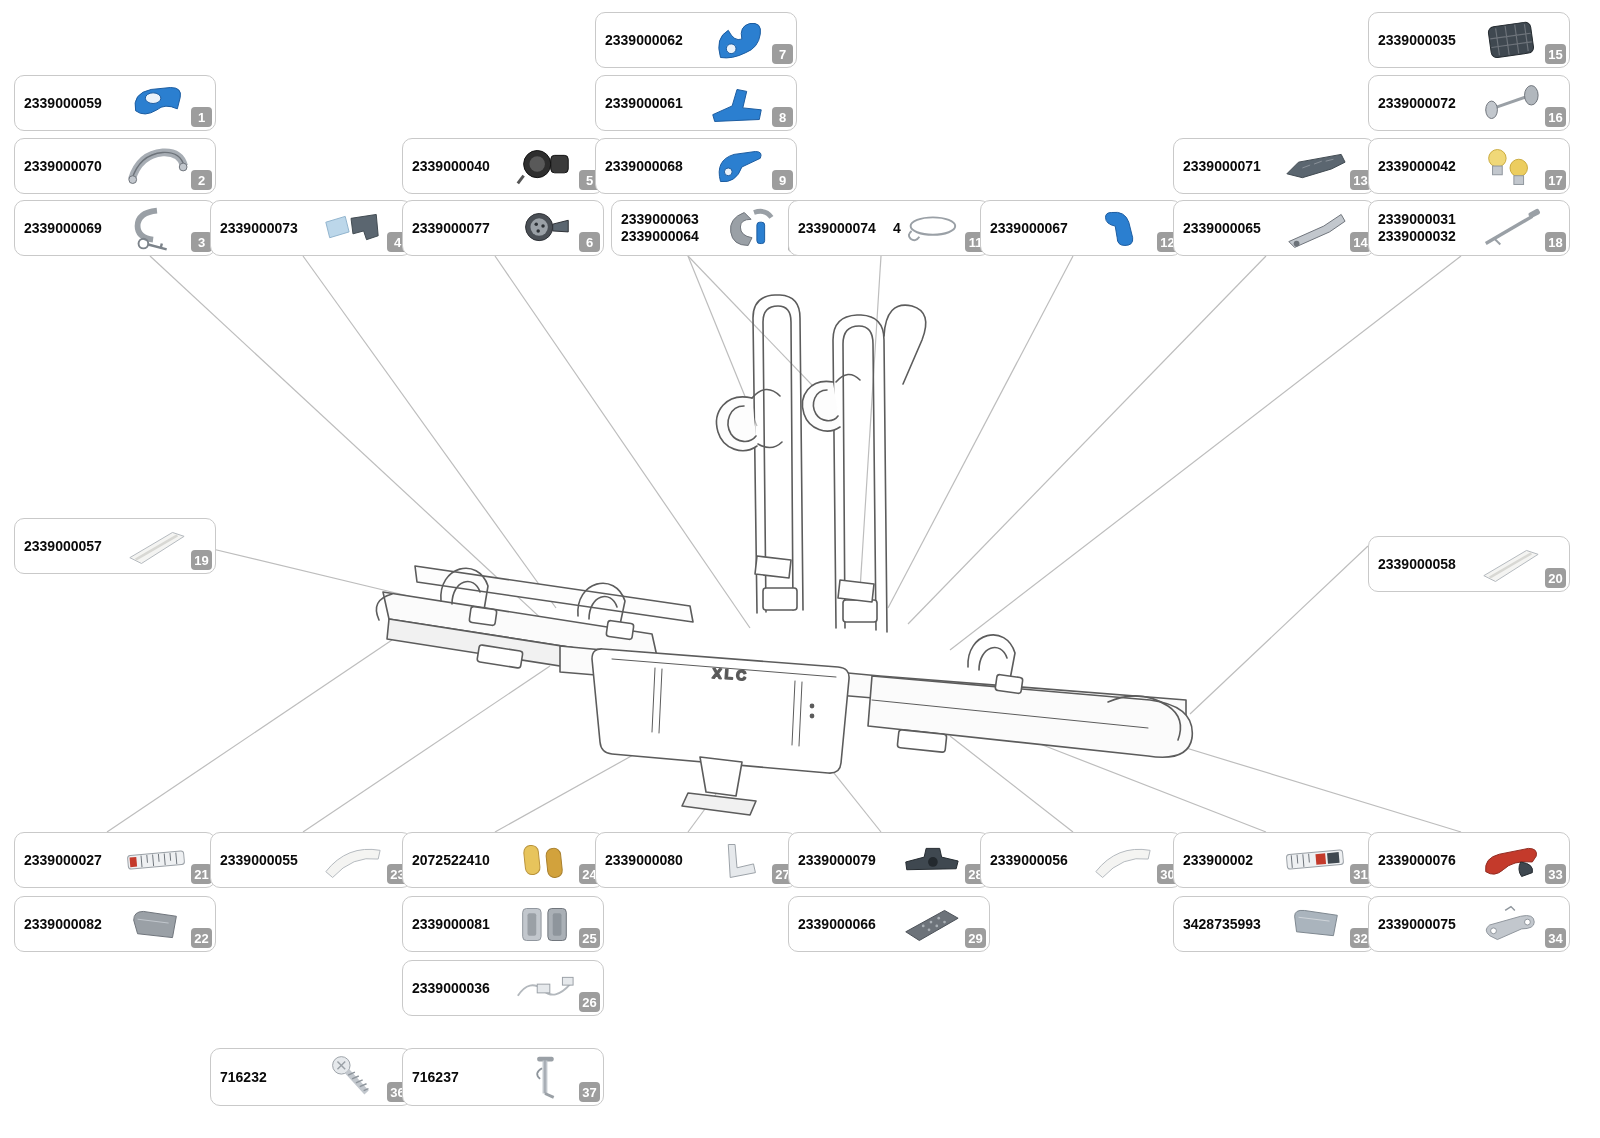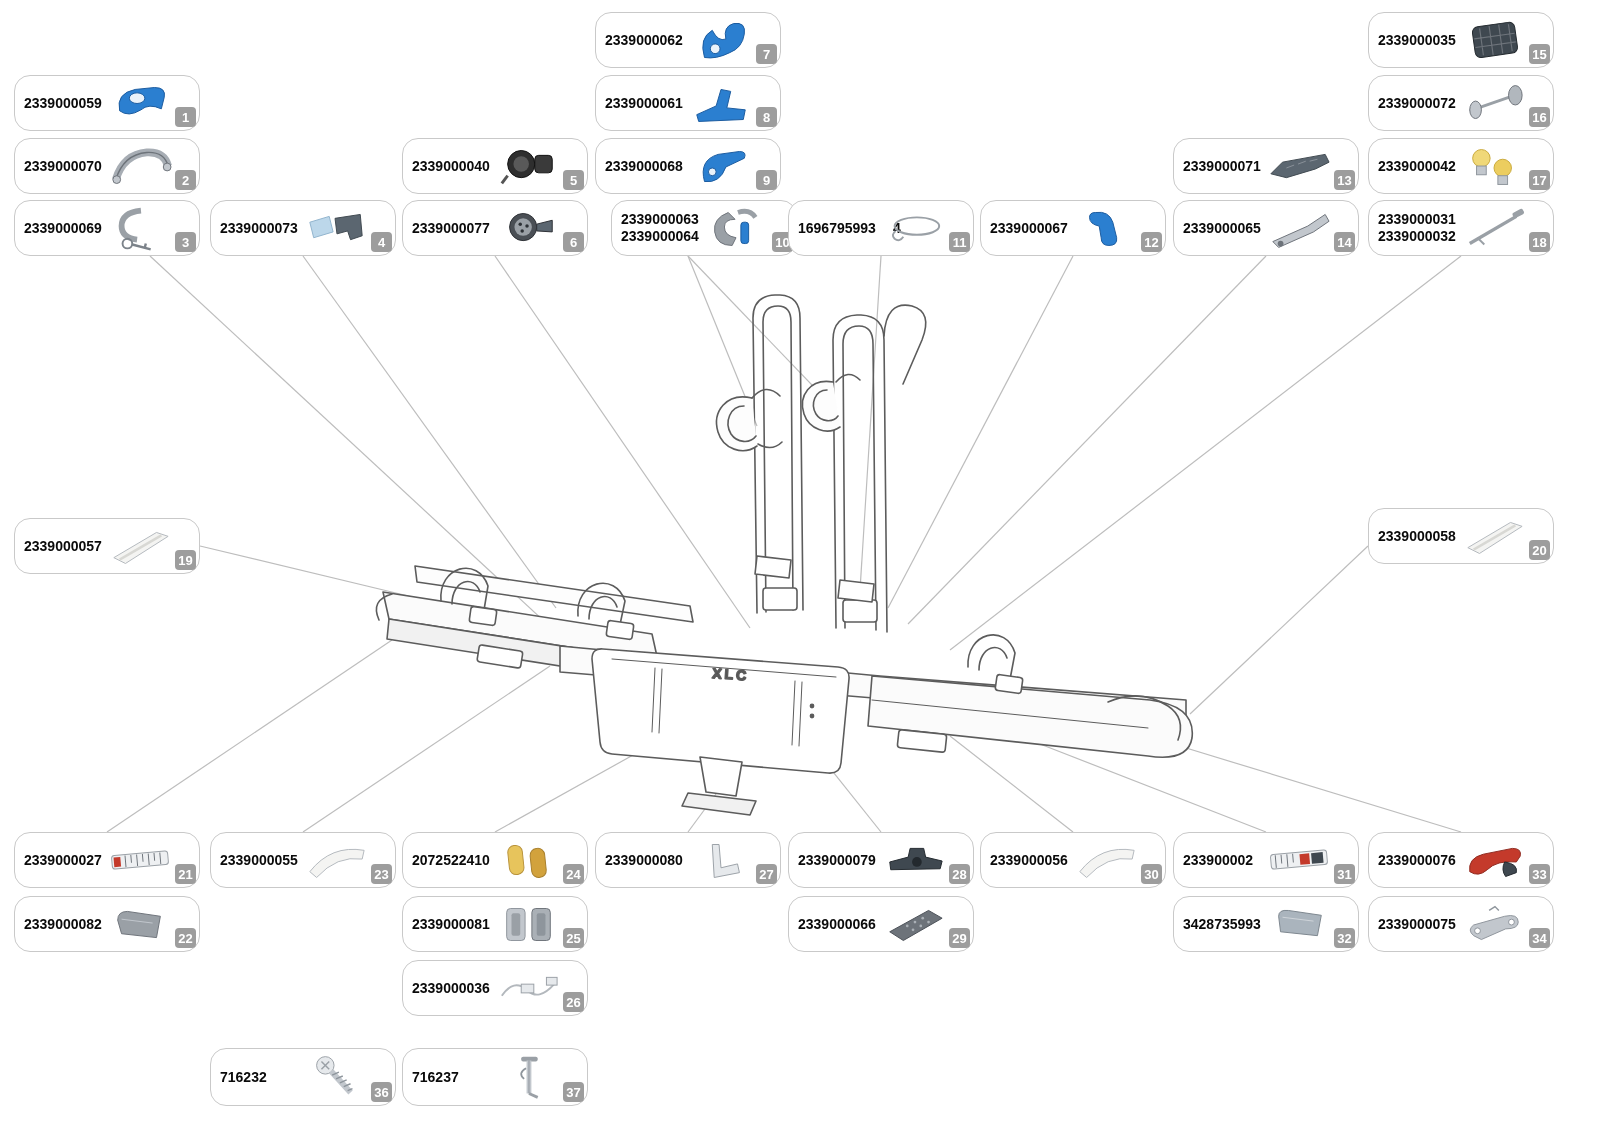--- a/index.html
+++ b/index.html
@@ -1,20 +1,20 @@
 <!DOCTYPE html>
 <html><head>
 <meta charset="utf-8">
 <style>
   html,body{margin:0;padding:0;background:#fff;}
   #canvas{position:relative;width:1600px;height:1138px;background:#fff;overflow:hidden;
           font-family:"Liberation Sans",sans-serif;}
   #diagram-layer{position:absolute;left:0;top:0;z-index:1;}
-  .callout{position:absolute;width:186px;height:56px;background:#fff;border:1.5px solid #c9c9c9;
-           border-radius:16px;z-index:2;box-sizing:border-box;}
+  .callout{position:absolute;width:202px;height:56px;background:#fff;border:1.5px solid #c9c9c9;
+           border-radius:10px;z-index:2;box-sizing:border-box;}
   .pn{position:absolute;left:9px;top:0;height:100%;display:flex;flex-direction:column;
       justify-content:center;font-weight:bold;font-size:14px;color:#0a0a0a;line-height:1.2;
       letter-spacing:0px;white-space:nowrap;}
   .pn span{display:block;}
   .badge{position:absolute;right:3px;bottom:3px;width:21px;height:20px;background:#9d9d9d;
          color:#fff;font-weight:bold;font-size:13px;display:flex;align-items:center;
          justify-content:center;border-radius:4px;}
   .thumb{position:absolute;right:27px;top:3px;width:64px;height:50px;}
   .qty{position:absolute;left:104px;top:19px;font-weight:bold;font-size:14px;color:#0a0a0a;}
 </style>
@@ -201,21 +201,21 @@
     </div>
     <svg class="thumb" viewBox="0 0 66 50">
       <path d="M24 8 Q8 14 10 28 Q12 42 28 42 L32 34 Q20 32 20 23 Q20 15 31 15Z" fill="#9aa0a6" stroke="#6d737a"></path>
       <path d="M34 8 q12 -4 18 5" stroke="#9aa0a6" stroke-width="5" fill="none"></path>
       <rect x="37" y="18" width="8" height="22" rx="3" fill="#2b7fd0" stroke="#1a5a9e"></rect>
     </svg>
     <div class="badge">10</div>
   </div>
 
   <div class="callout" style="left:788px;top:200px">
-    <div class="pn">1696795993</div>
+    <div class="pn">2339000074</div>
     <div class="qty">4</div>
     <svg class="thumb" viewBox="0 0 66 50">
       <ellipse cx="36" cy="22" rx="23" ry="9" fill="none" stroke="#9aa0a6" stroke-width="2"></ellipse>
       <path d="M14 27 q-5 4 -1 8 q5 4 9 -2" fill="none" stroke="#9aa0a6" stroke-width="2"></path>
     </svg>
     <div class="badge">11</div>
   </div>
 
   <div class="callout" style="left:980px;top:200px">
     <div class="pn">2339000067</div>
@@ -290,21 +290,21 @@
 
   <div class="callout" style="left:14px;top:518px">
     <div class="pn">2339000057</div>
     <svg class="thumb" viewBox="0 0 66 50">
       <path d="M6 36 L50 10 L62 14 L18 42Z" fill="#f4f4f2" stroke="#b3b8bd"></path>
       <path d="M12 38 L55 13" stroke="#d8d8d4" stroke-width="2.5" fill="none"></path>
     </svg>
     <div class="badge">19</div>
   </div>
 
-  <div class="callout" style="left:1368px;top:508px">
+  <div class="callout" style="left:1368px;top:536px">
     <div class="pn">2339000058</div>
     <svg class="thumb" viewBox="0 0 66 50">
       <path d="M6 36 L50 10 L62 14 L18 42Z" fill="#f4f4f2" stroke="#b3b8bd"></path>
       <path d="M12 38 L55 13" stroke="#d8d8d4" stroke-width="2.5" fill="none"></path>
     </svg>
     <div class="badge">20</div>
   </div>
 
   <div class="callout" style="left:14px;top:832px">
     <div class="pn">2339000027</div>

